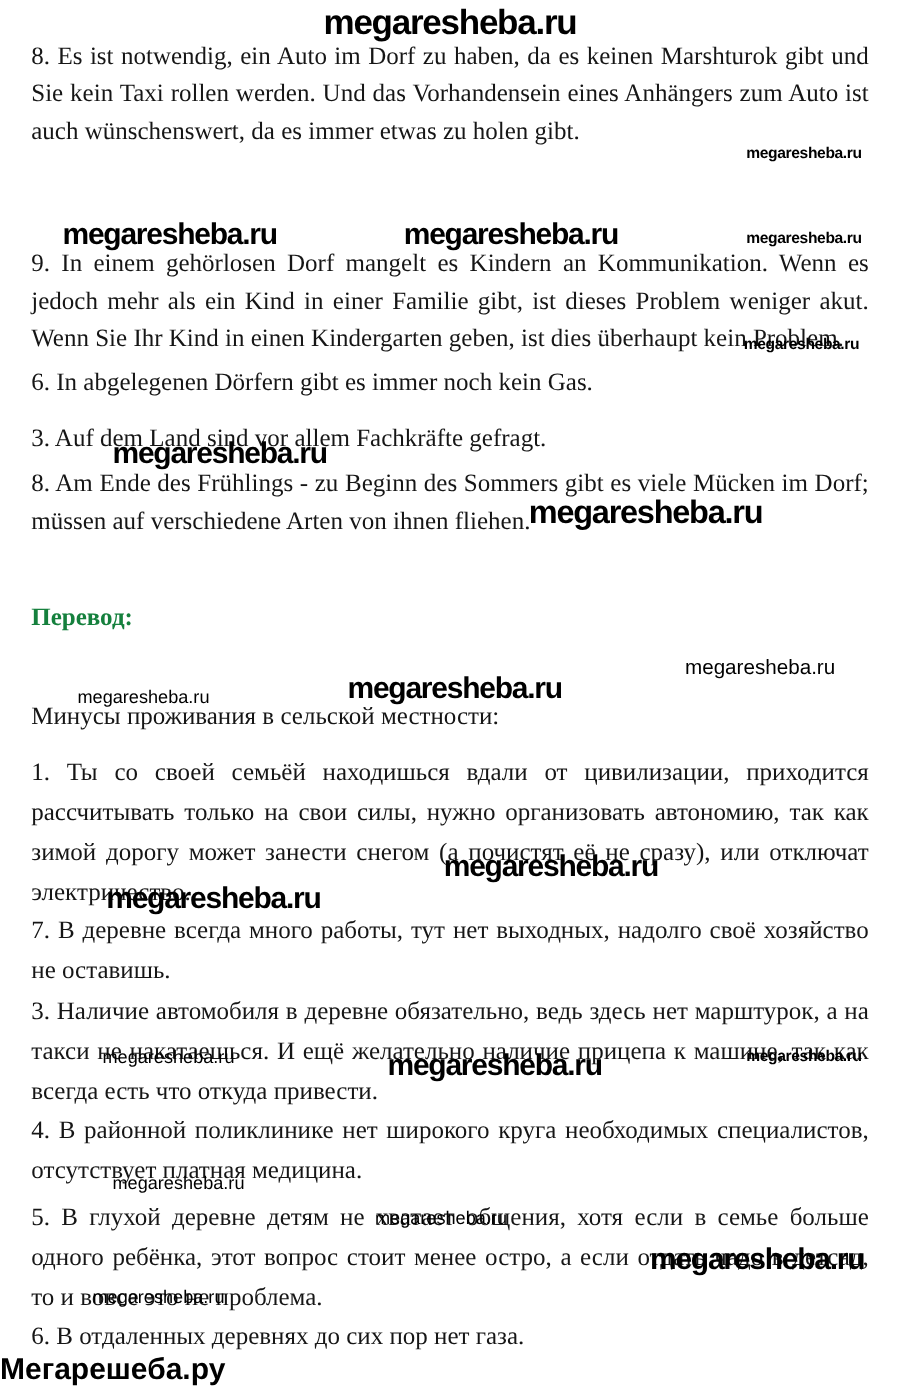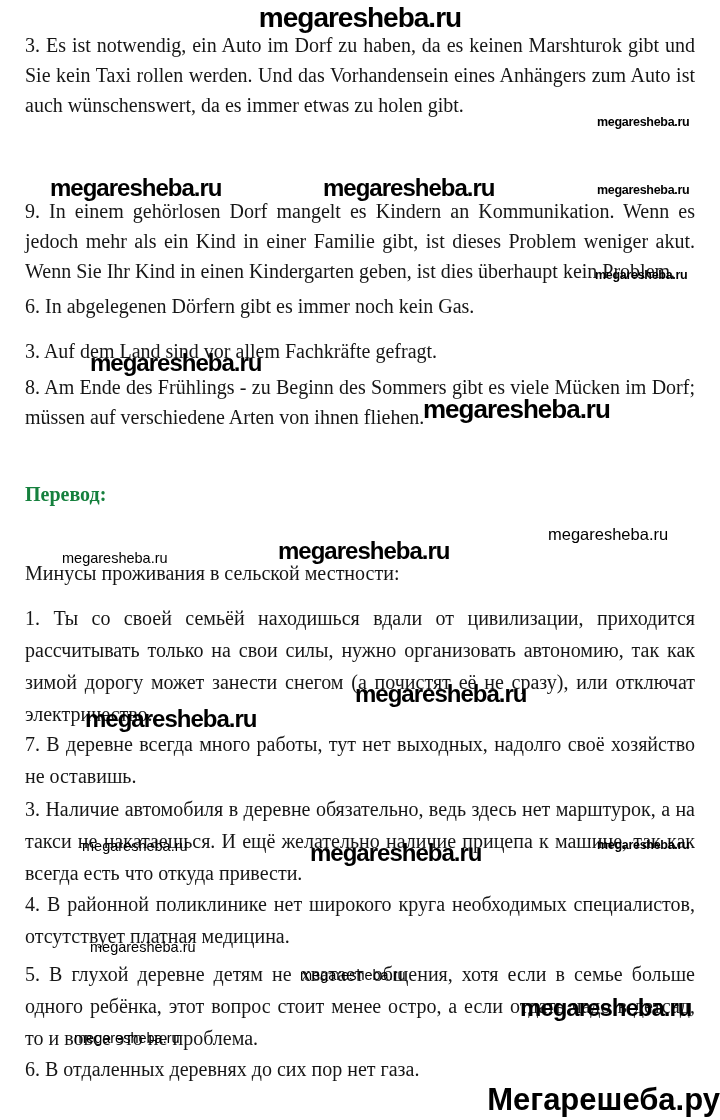--- a/index.html
+++ b/index.html
@@ -65,35 +65,35 @@
     font-size: 28px;
     font-weight: bold;
     letter-spacing: -1px;
     color: #000000;
   }
   .footer-brand {
     position: absolute;
     top: 1082px;
     left: 0;
     width: 100%;
-    text-align: right;
+    text-align: left;
     font-family: "Liberation Sans", sans-serif;
-    font-size: 31px;
+    font-size: 24px;
     font-weight: bold;
     color: #000000;
   }
 </style>
 </head>
 <body>
 
 <div class="page">
 
   <div class="header-wm">megaresheba.ru</div>
 
-  <div class="para de" style="top:30px;">3. Es ist notwendig, ein Auto im Dorf zu haben, da es keinen Marshturok gibt und Sie kein Taxi rollen werden. Und das Vorhandensein eines Anhängers zum Auto ist auch wünschenswert, da es immer etwas zu holen gibt.</div>
+  <div class="para de" style="top:30px;">8. Es ist notwendig, ein Auto im Dorf zu haben, da es keinen Marshturok gibt und Sie kein Taxi rollen werden. Und das Vorhandensein eines Anhängers zum Auto ist auch wünschenswert, da es immer etwas zu holen gibt.</div>
   <div class="para de" style="top:196px;">9. In einem gehörlosen Dorf mangelt es Kindern an Kommunikation. Wenn es jedoch mehr als ein Kind in einer Familie gibt, ist dieses Problem weniger akut. Wenn Sie Ihr Kind in einen Kindergarten geben, ist dies überhaupt kein Problem.</div>
   <div class="para de" style="top:291px;">6. In abgelegenen Dörfern gibt es immer noch kein Gas.</div>
   <div class="para de" style="top:336px;">3. Auf dem Land sind vor allem Fachkräfte gefragt.</div>
   <div class="para de" style="top:372px;">8. Am Ende des Frühlings - zu Beginn des Sommers gibt es viele Mücken im Dorf; müssen auf verschiedene Arten von ihnen fliehen.</div>
 
   <div class="heading" style="top:483px;">Перевод:</div>
   <div class="subtitle" style="top:562px;">Минусы проживания в сельской местности:</div>
 
   <div class="para ru" style="top:602px;">1. Ты со своей семьёй находишься вдали от цивилизации, приходится рассчитывать только на свои силы, нужно организовать автономию, так как зимой дорогу может занести снегом (а почистят её не сразу), или отключат электричество.</div>
   <div class="para ru" style="top:728px;">7. В деревне всегда много работы, тут нет выходных, надолго своё хозяйство не оставишь.</div>

